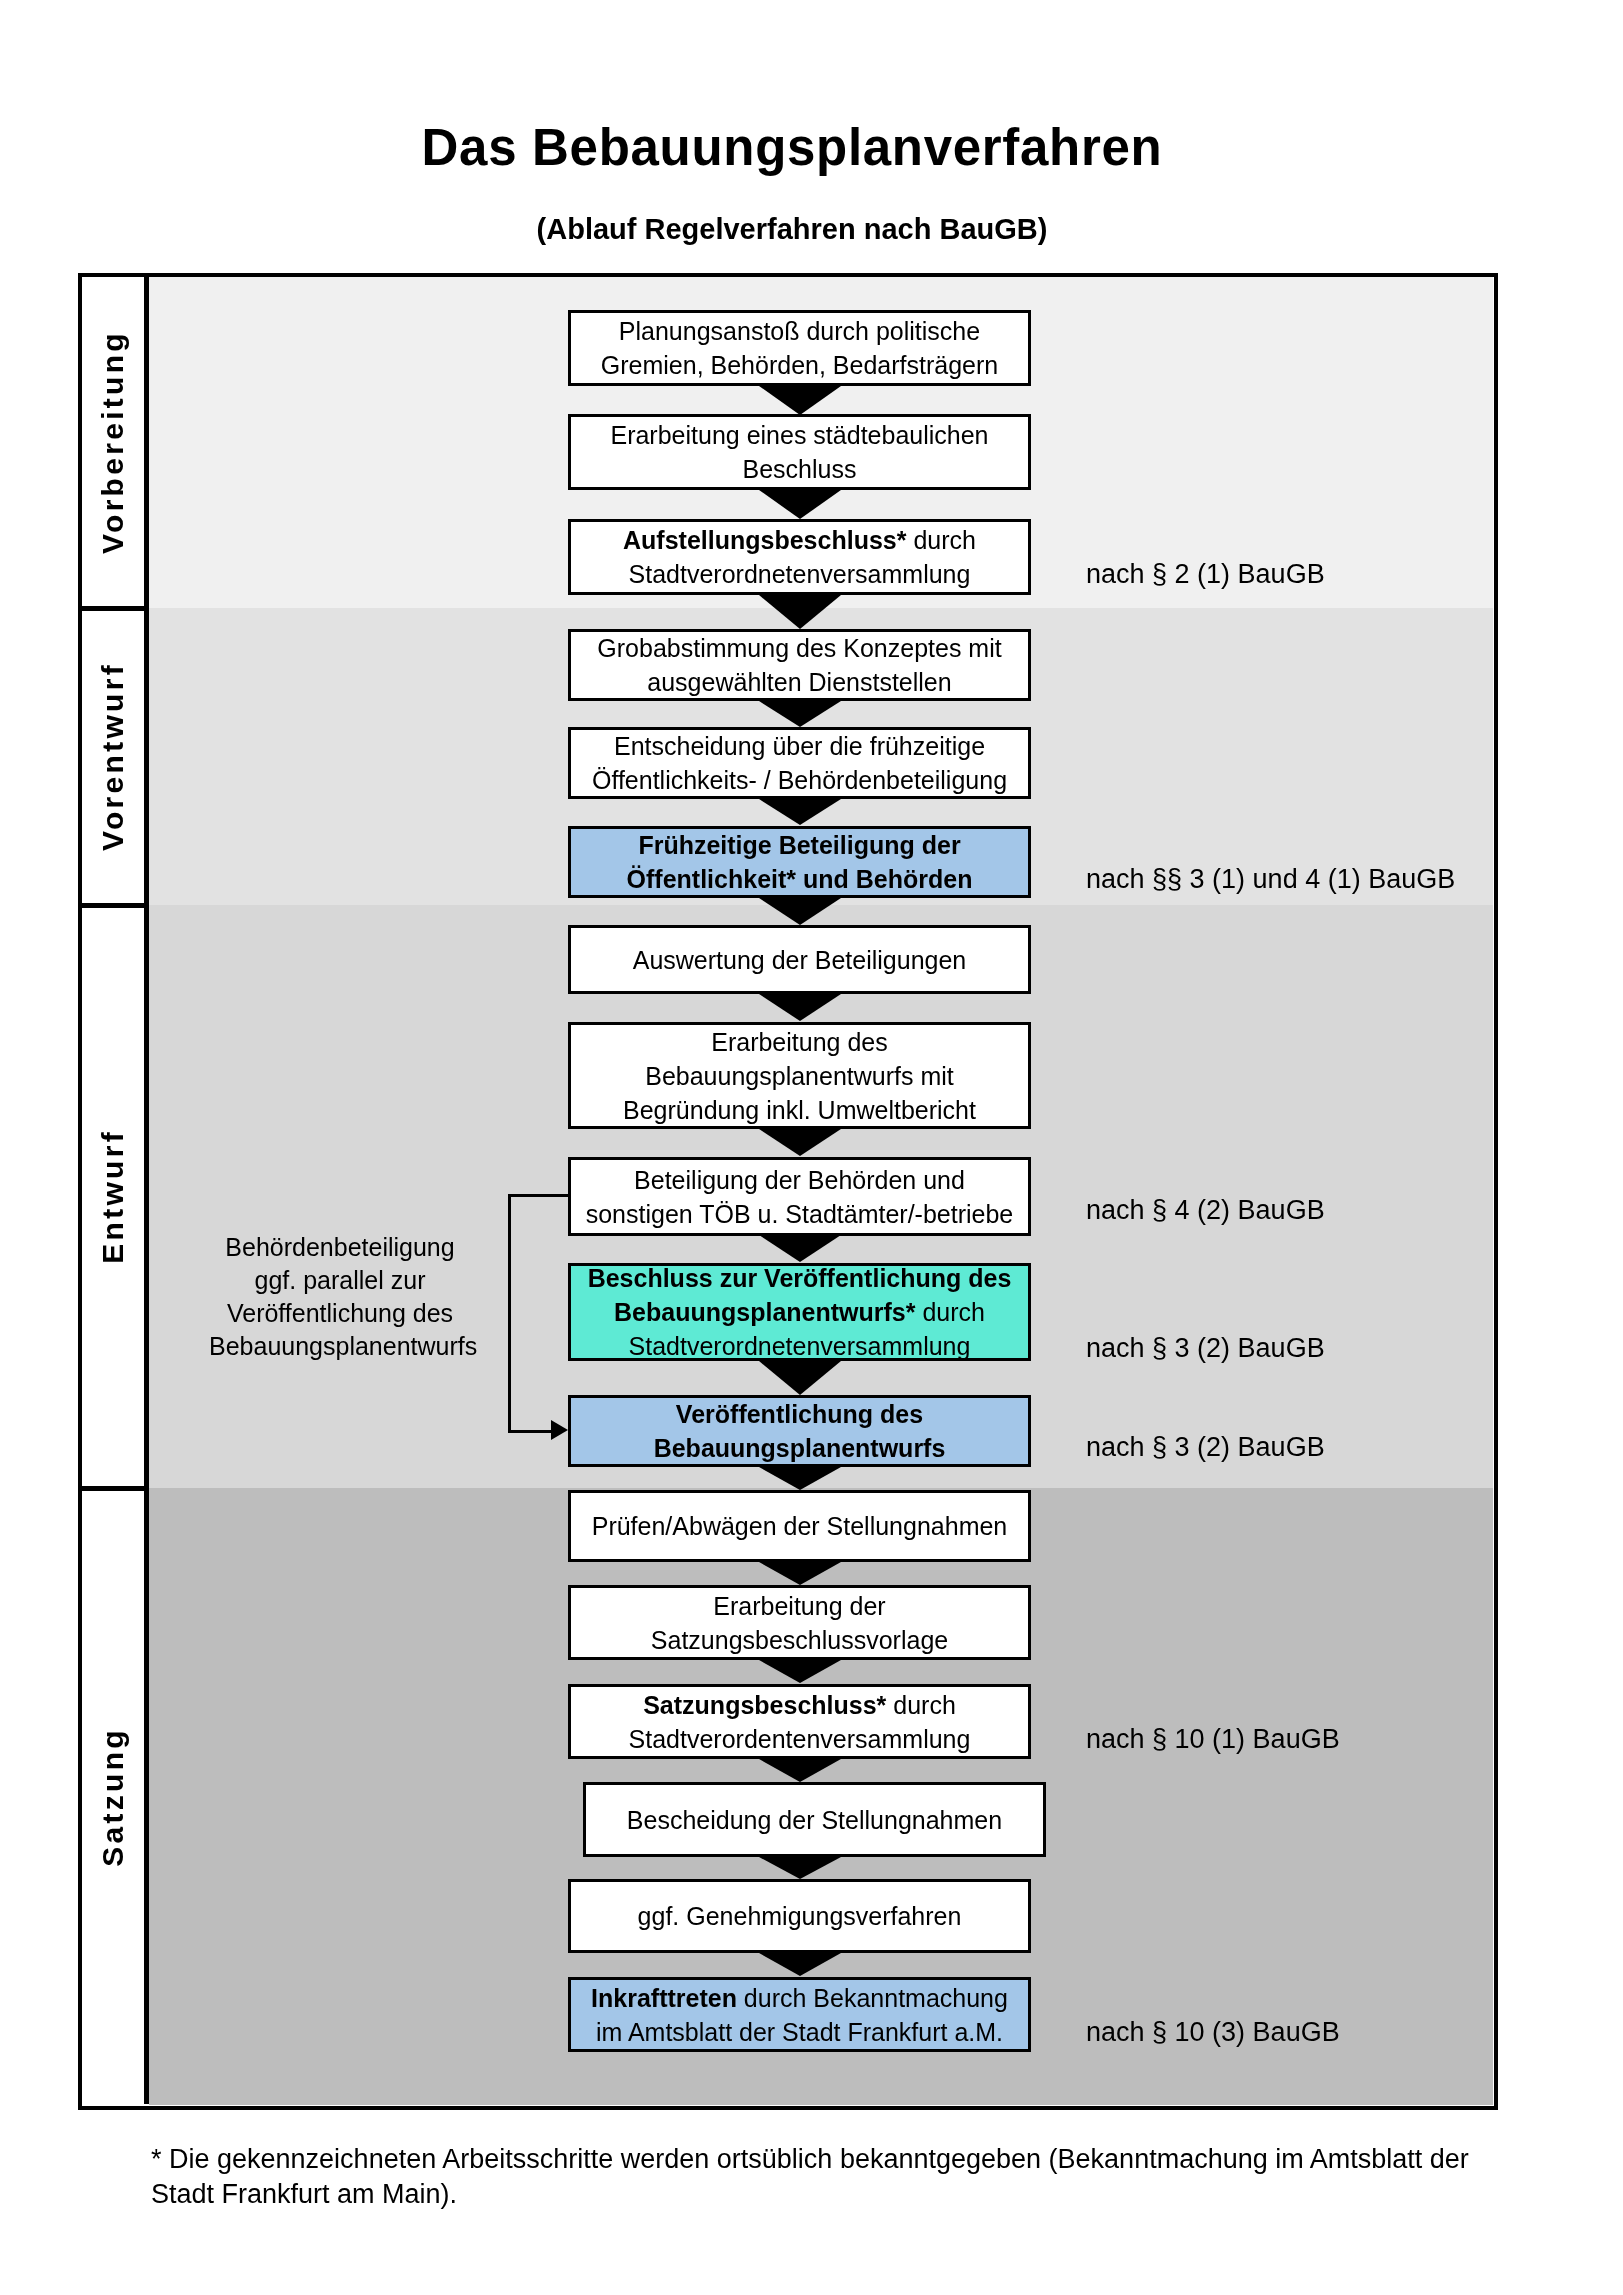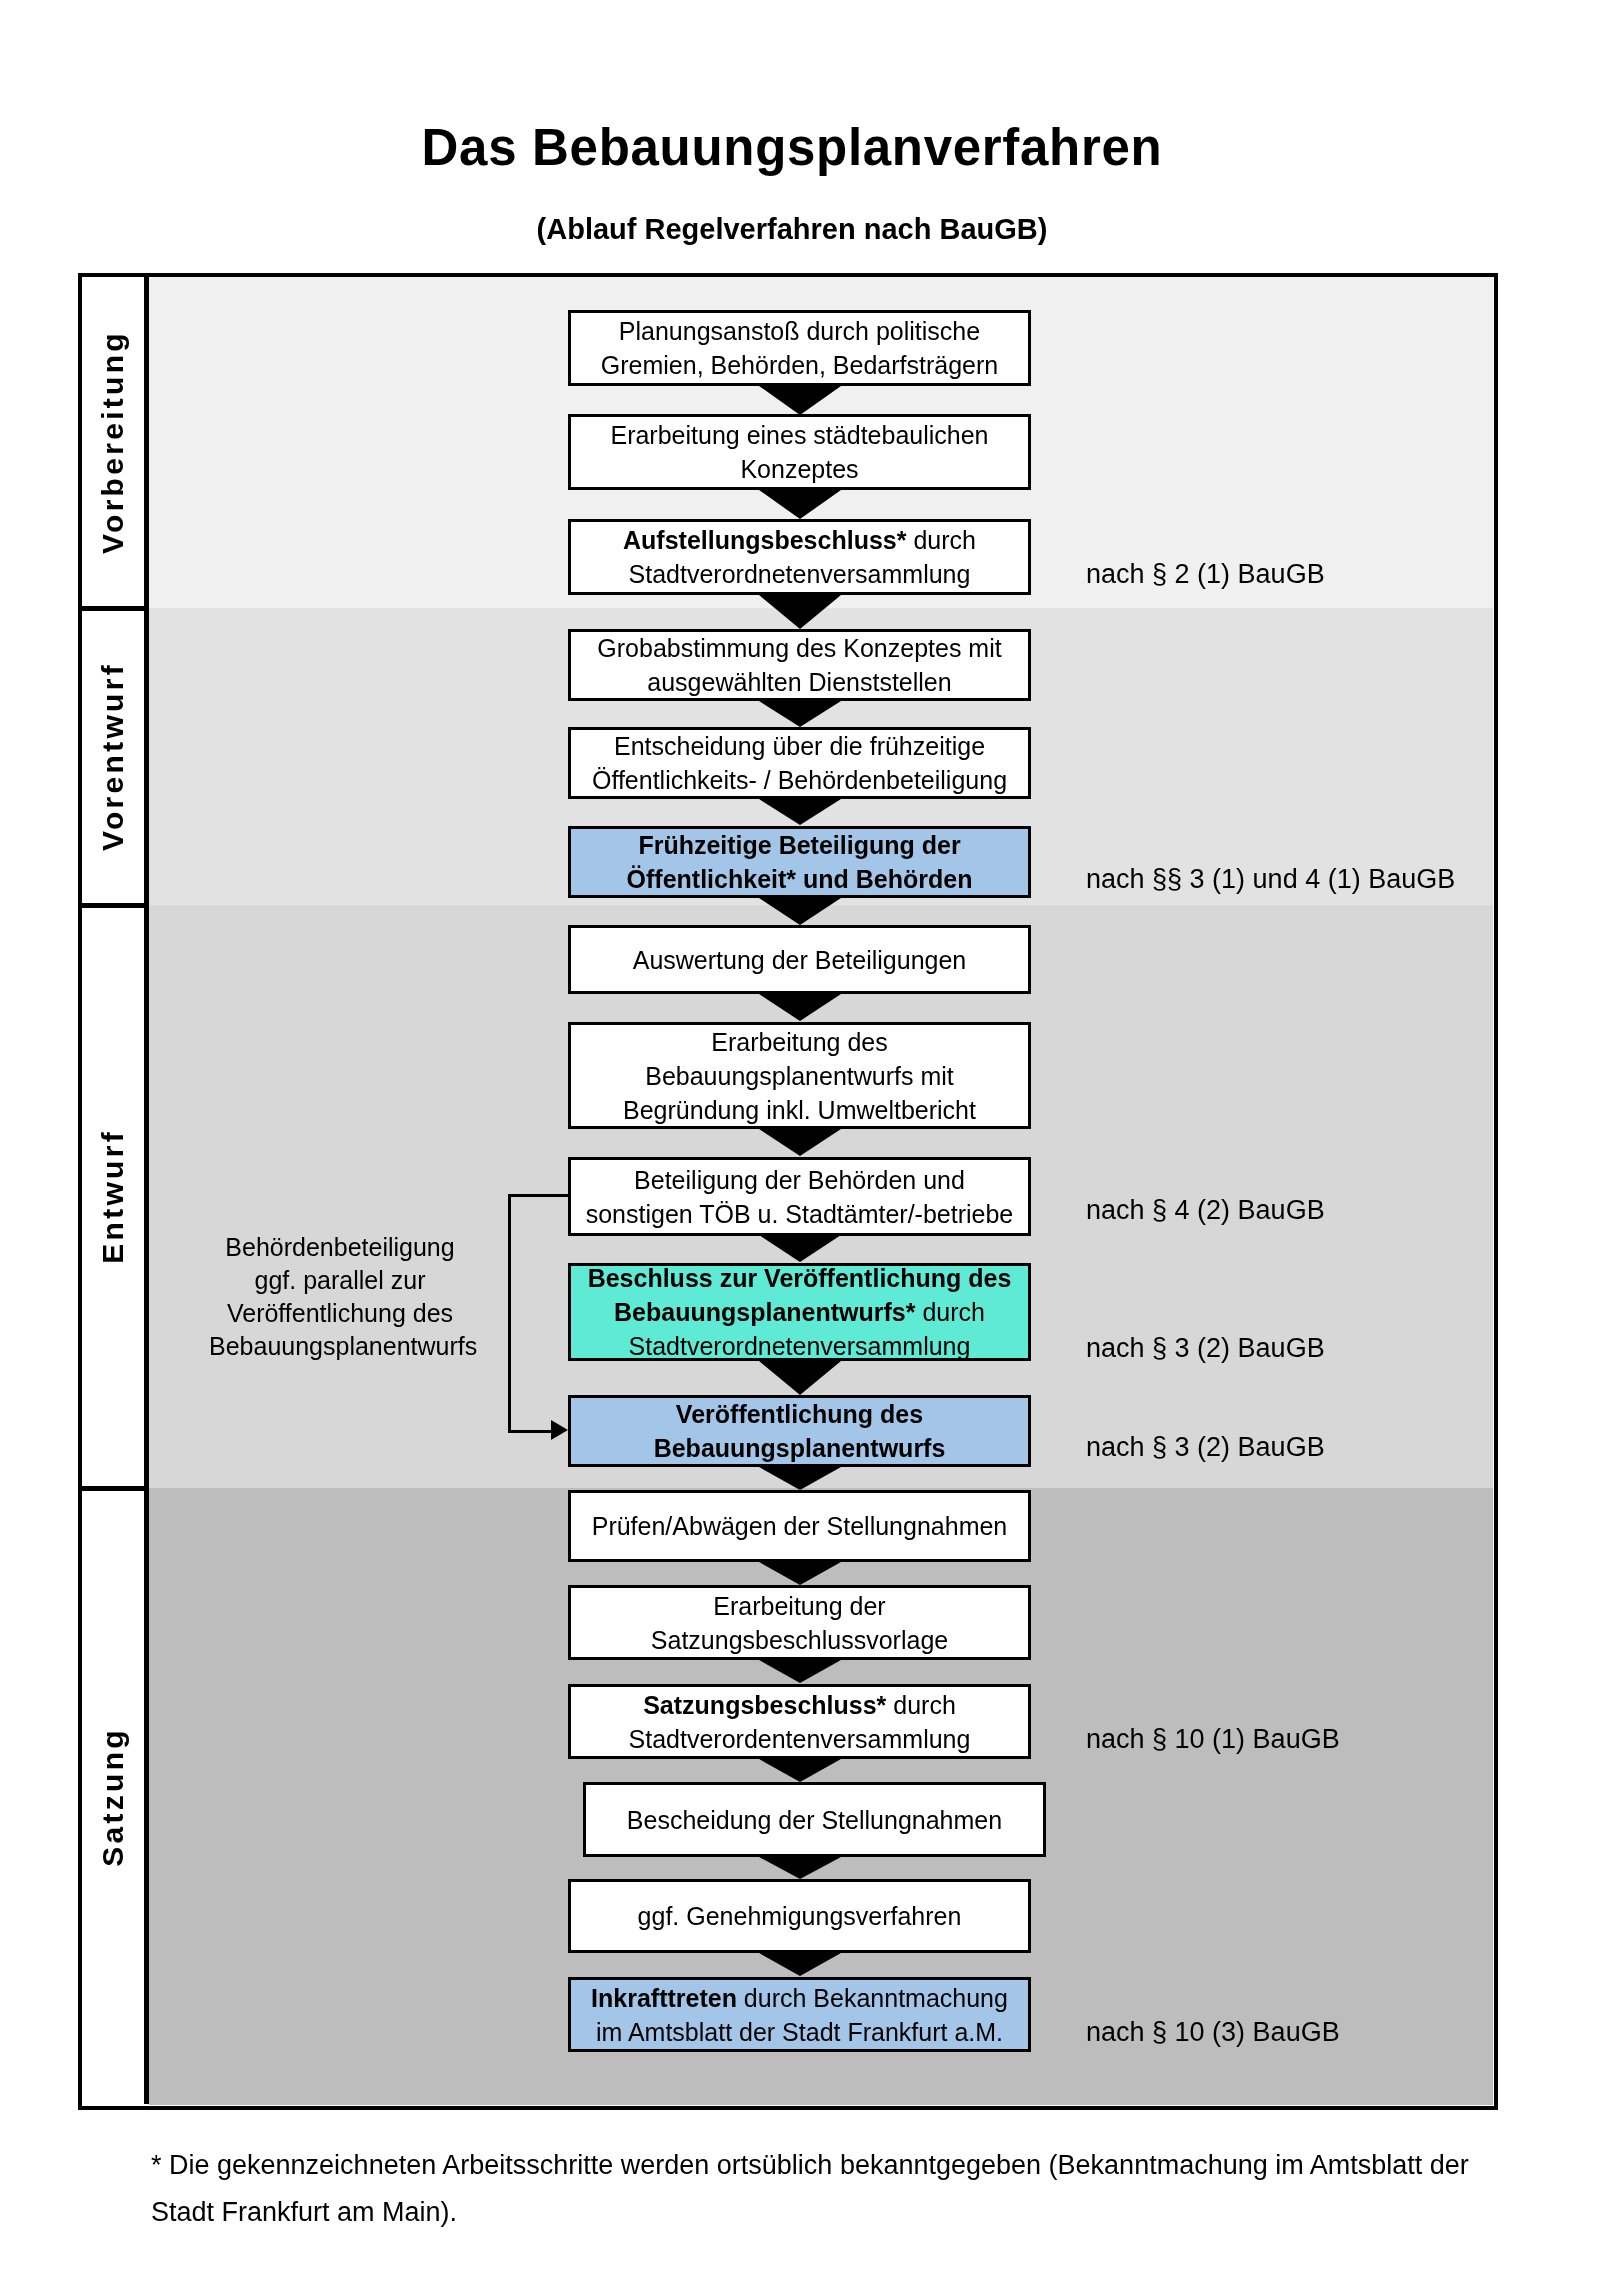--- a/index.html
+++ b/index.html
@@ -49,21 +49,21 @@
     font-size:25px;line-height:33px;
   }
   .bracket-part{position:absolute;background:#000;}
   .bracket-head{
     position:absolute;width:0;height:0;
     border-top:10.5px solid transparent;border-bottom:10.5px solid transparent;
     border-left:17px solid #000;
   }
   .footnote{
     position:absolute;left:151px;top:2142px;width:1375px;
-    font-size:27px;line-height:47px;
+    font-size:27px;line-height:35px;
   }
 </style>
 </head>
 <body>
 
 <div id="page">
   <div class="title">Das Bebauungsplanverfahren</div>
   <div class="subtitle">(Ablauf Regelverfahren nach BauGB)</div>
 
   <div class="frame">
@@ -92,21 +92,21 @@
         <div class="side-divider-h" style="top: 1209px;"></div>
       </div>
     <div id="flow">
         <div class="flowbox" style="top: 33px; height: 76px; background: rgb(255, 255, 255);">
           <div><span>Planungsanstoß durch politische</span></div>
           <div><span>Gremien, Behörden, Bedarfsträgern</span></div>
         </div>
         <div class="arrow-down" style="left: 677px; top: 109px; border-top: 29px solid rgb(0, 0, 0);"></div>
         <div class="flowbox" style="top: 137px; height: 76px; background: rgb(255, 255, 255);">
           <div><span>Erarbeitung eines städtebaulichen</span></div>
-          <div><span>Konzeptes</span></div>
+          <div><span>Beschluss</span></div>
         </div>
         <div class="arrow-down" style="left: 677px; top: 213px; border-top: 29px solid rgb(0, 0, 0);"></div>
         <div class="flowbox" style="top: 242px; height: 76px; background: rgb(255, 255, 255);">
           <div><span class="seg-b">Aufstellungsbeschluss*</span><span> durch</span></div>
           <div><span>Stadtverordnetenversammlung</span></div>
         </div>
         <div class="arrow-down" style="left: 677px; top: 318px; border-top: 34px solid rgb(0, 0, 0);"></div>
         <div class="annotation" style="top: 280px;">nach § 2 (1) BauGB</div>
         <div class="flowbox" style="top: 352px; height: 72px; background: rgb(255, 255, 255);">
           <div><span>Grobabstimmung des Konzeptes mit</span></div>

